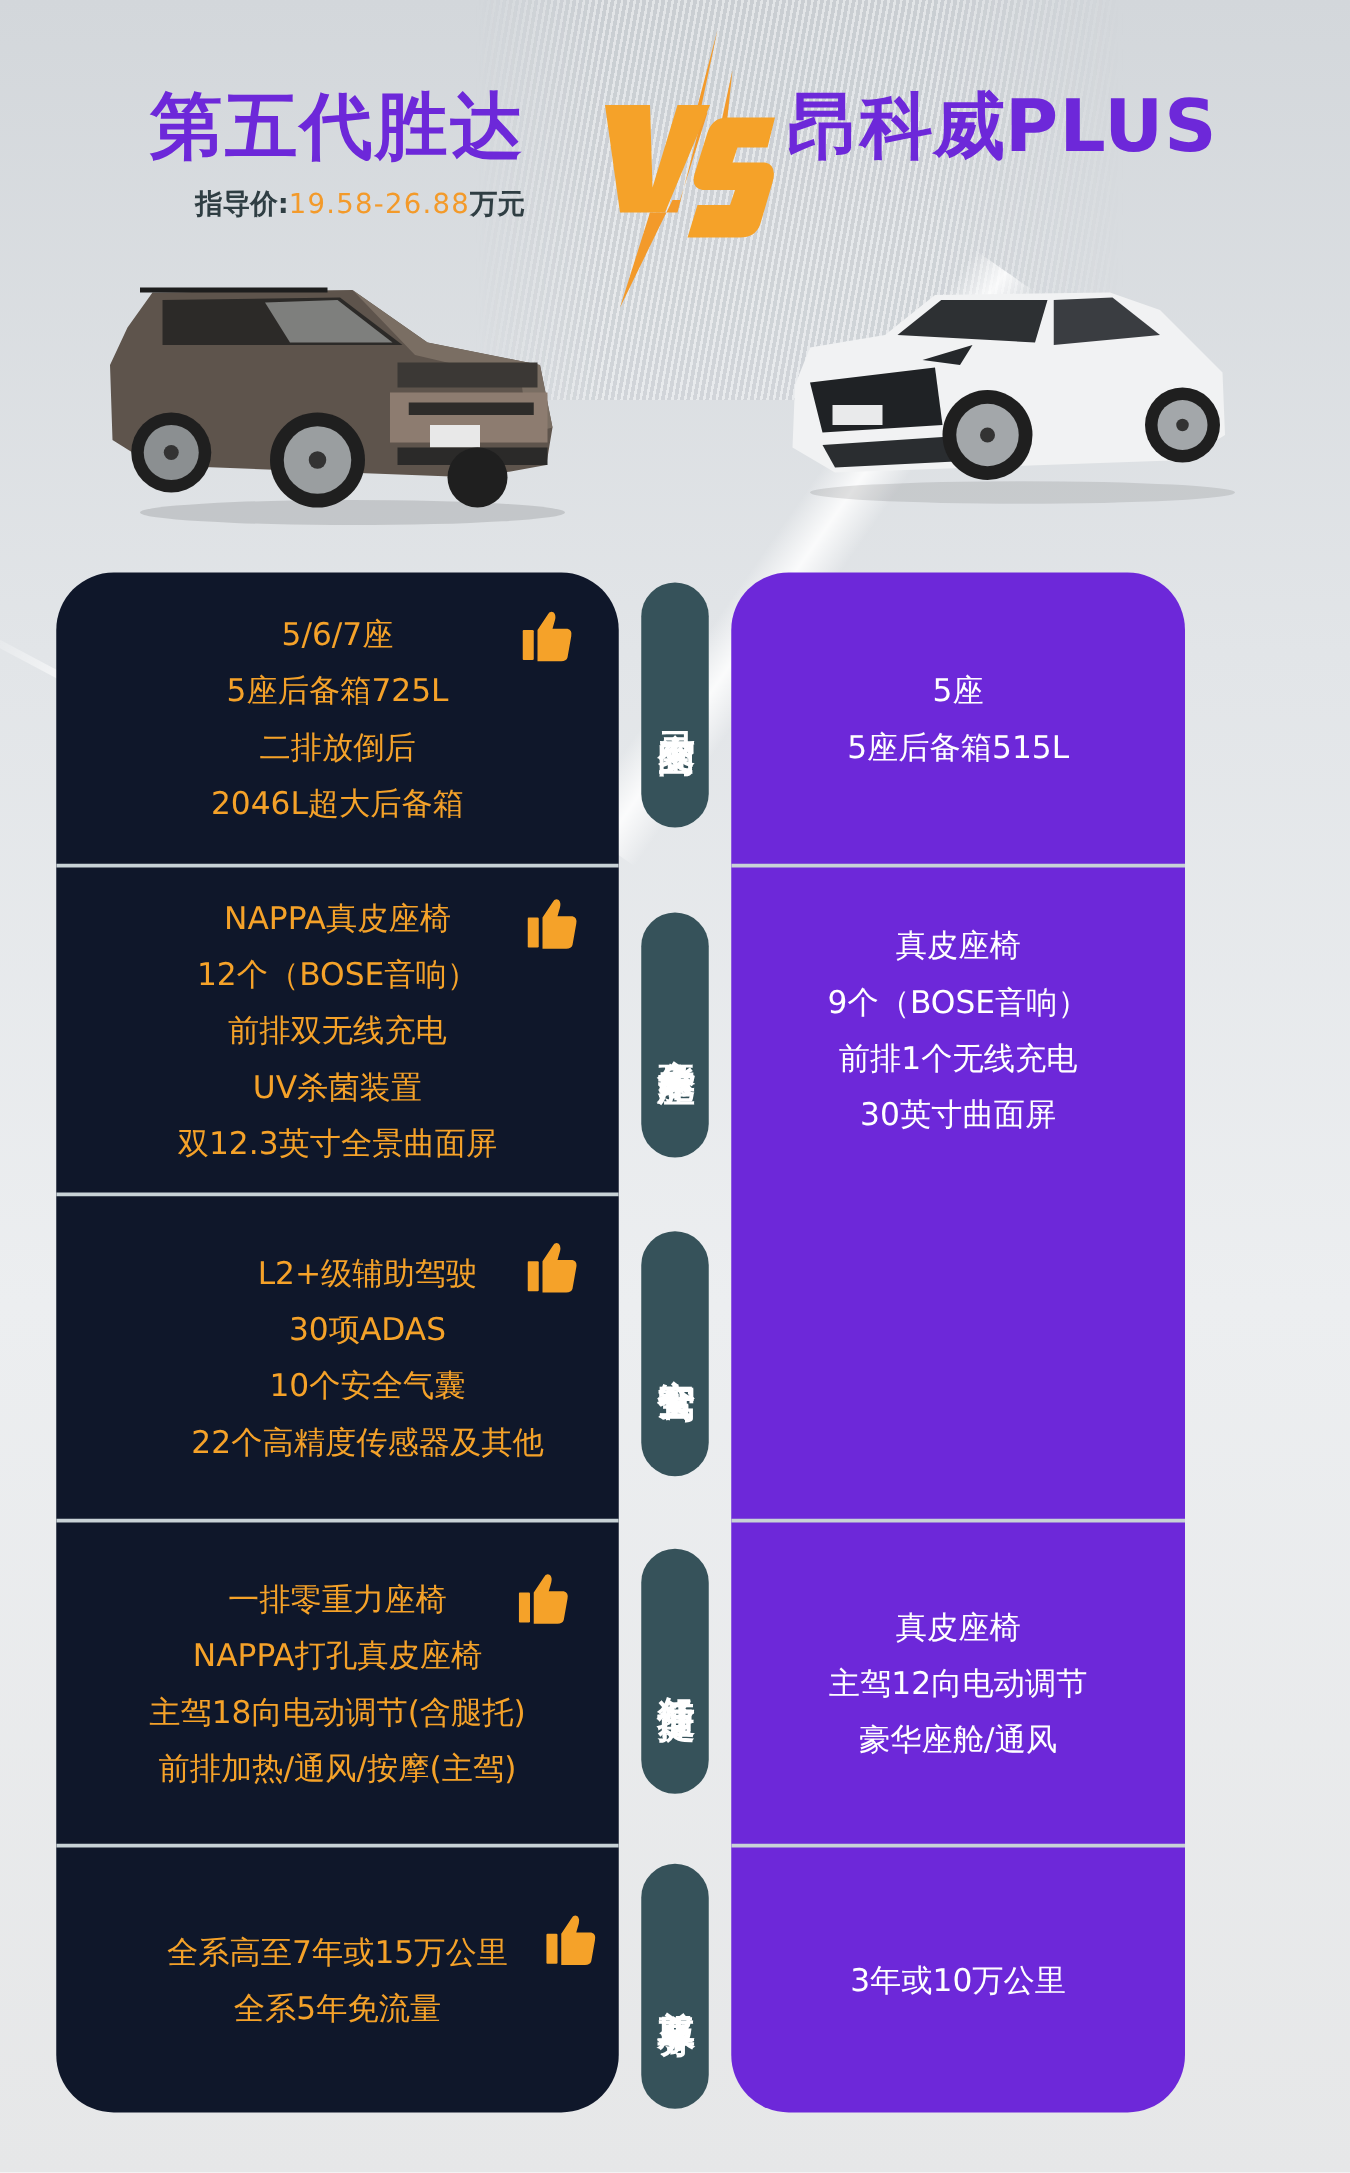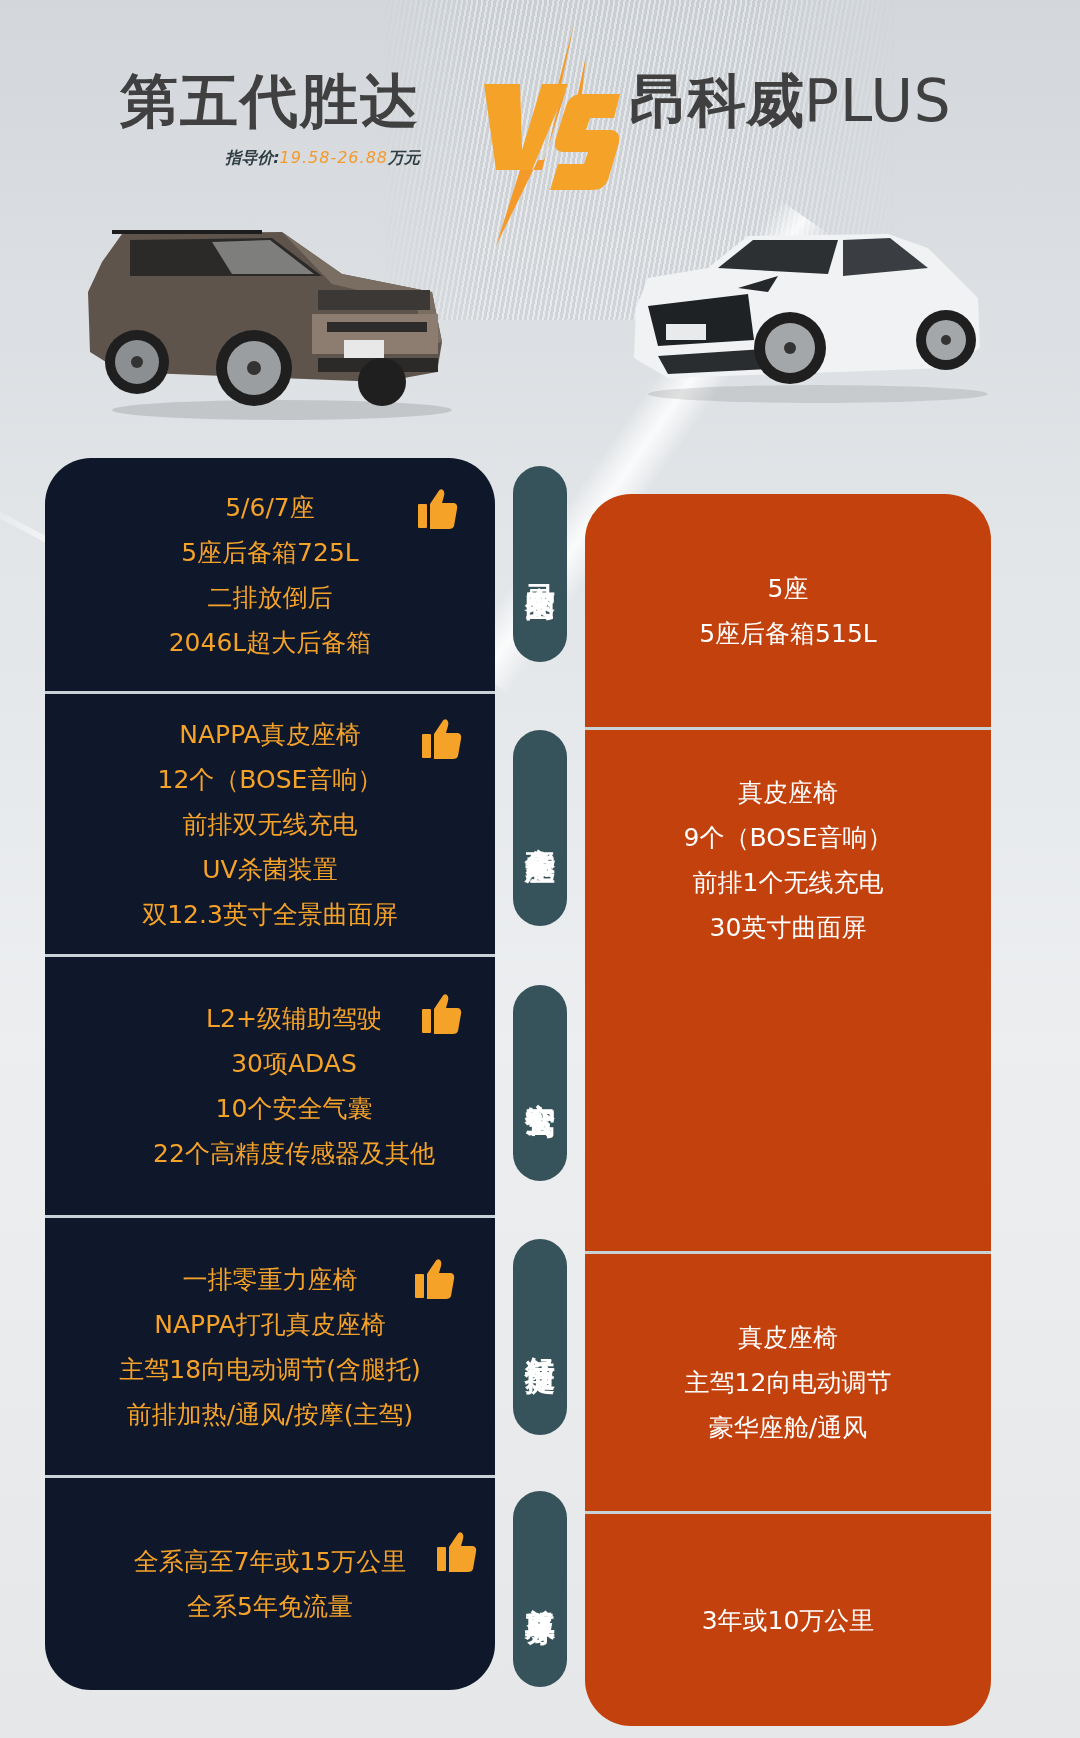--- a/index.html
+++ b/index.html
@@ -25,44 +25,44 @@
     background: linear-gradient(90deg, rgba(255,255,255,0), rgba(255,255,255,0.9), rgba(255,255,255,0));
     transform: rotate(28deg);
   }
 
   
   .brand { position: absolute; top: 66px; text-align: right; }
   .brand.left { left: 110px; width: 310px; }
   .brand.right { left: 630px; width: 360px; text-align: left; }
   .title {
     font-family: "DejaVu Sans", sans-serif; font-weight: bold;
-    font-size: 58px; color: #404040; letter-spacing: 2px; line-height: 70px;
+    font-size: 58px; color: #6d28d9; letter-spacing: 2px; line-height: 70px;
     white-space: nowrap;
   }
   .brand.right .title { letter-spacing: 0; }
-  .title .latin { font-weight: normal; font-size: 58px; letter-spacing: 1px; }
-  .price { margin-top: 12px; font-size: 16px; font-weight: bold; color: #2f3e43; white-space: nowrap; font-style: italic; }
+  .title .latin { font-weight: bold; font-size: 58px; letter-spacing: 1px; }
+  .price { margin-top: 12px; font-size: 22px; font-weight: bold; color: #2f3e43; white-space: nowrap; }
   .price .num { color: #f39a2a; font-weight: normal; letter-spacing: 1px; }
   .brand.left .price { text-align: right; }
   .brand.right .price { padding-left: 32px; }
 
   .vs { position: absolute; left: 462px; top: 20px; width: 170px; height: 230px; }
 
   
   .car { position: absolute; }
   .car.left { left: 82px; top: 222px; width: 380px; height: 200px; }
   .car.right { left: 628px; top: 228px; width: 372px; height: 176px; }
 
   
   .panel {
     position: absolute; top: 458px; height: 1232px; overflow: hidden;
     border-radius: 46px;
   }
   .panel.left { left: 45px; width: 450px; background: #0f172a; }
-  .panel.right { left: 585px; width: 406px; background: #c2410c; margin-top: 36px; }
+  .panel.right { left: 585px; width: 363px; background: #6d28d9; }
 
   .row { position: absolute; left: 0; width: 100%; display: flex; align-items: center; justify-content: center; }
   .row.bordered { border-top: 3px solid #c8d2d6; }
   .lines { text-align: center; font-size: 25px; line-height: 45px; }
   .panel.left .lines { color: #f5a229; }
   .panel.right .lines { color: #ffffff; }
 
   .thumb { position: absolute; width: 40px; height: 42px; }
 
   

